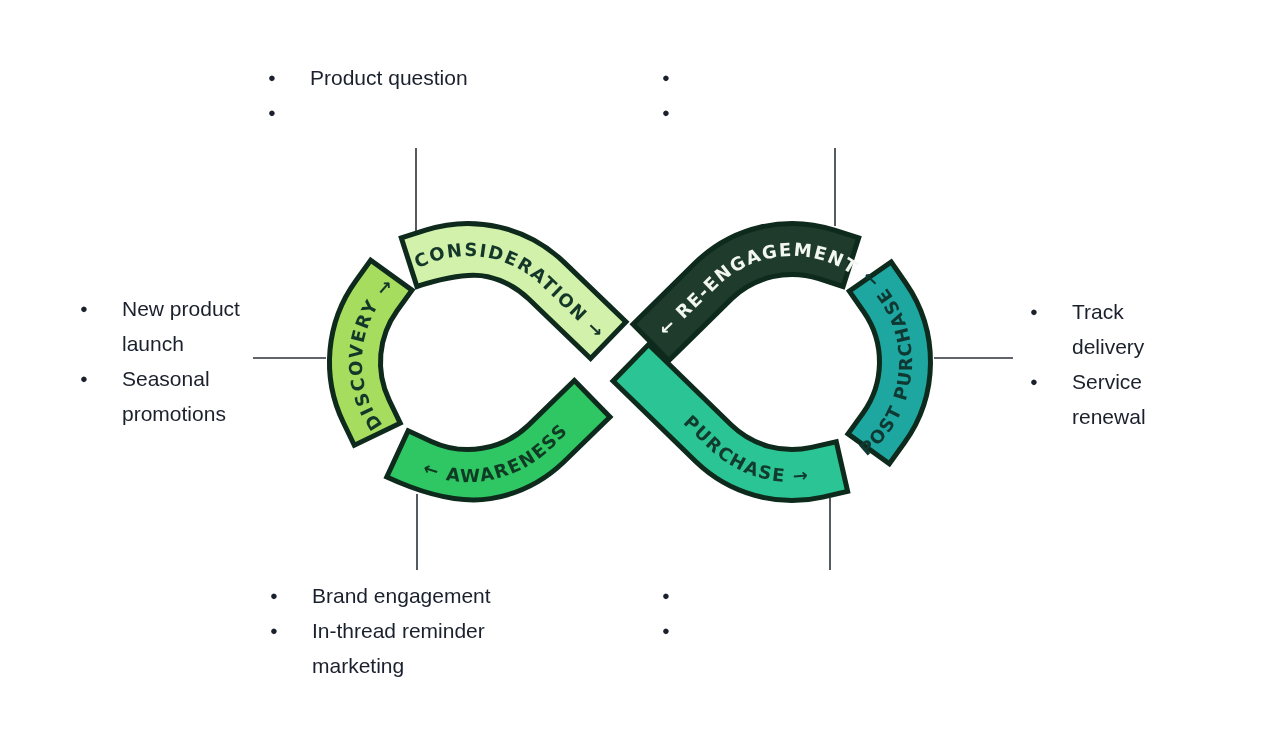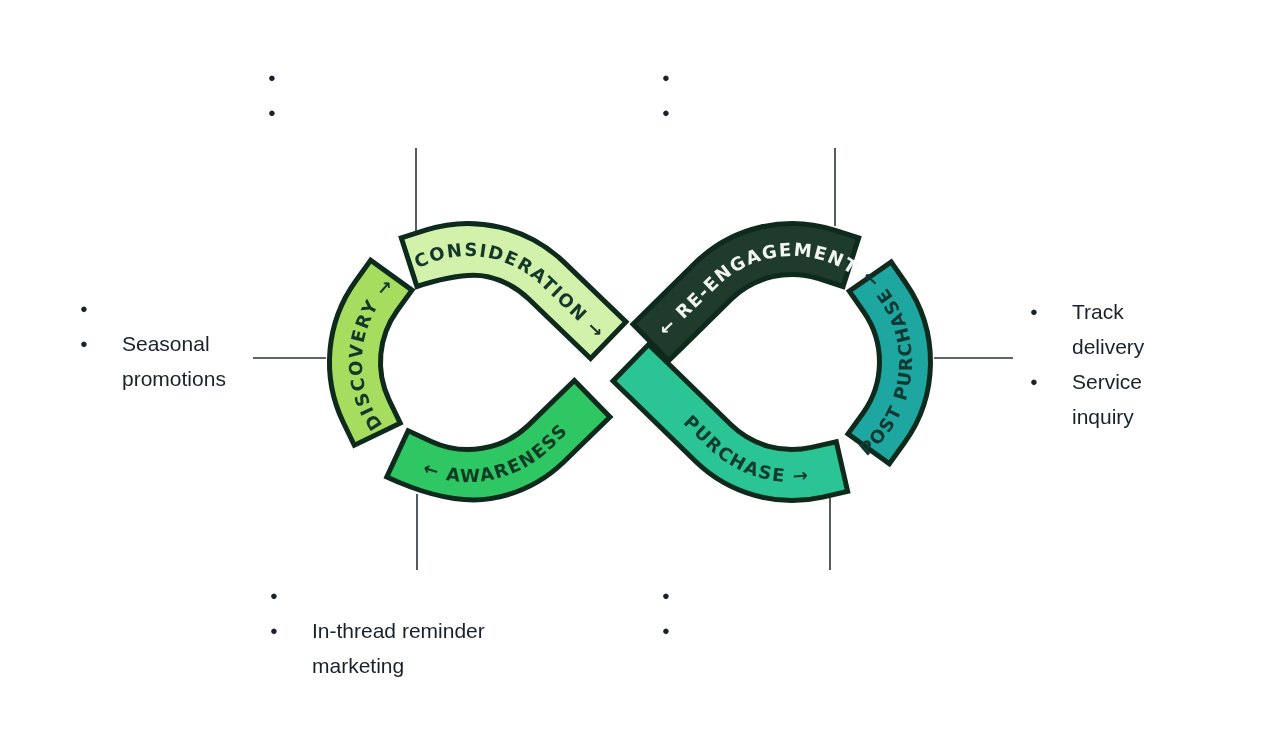--- a/index.html
+++ b/index.html
@@ -73,59 +73,62 @@
     <g>
       <path class="seg-outline" d="M 883.6 428.1 A 113 113 0 0 0 884.8 297.5" stroke="#0e2a1c"></path>
       <path class="seg-fill" d="M 883.6 428.1 A 113 113 0 0 0 884.8 297.5" stroke="#1ea7a0"></path>
       <text class="seg-label"><textPath href="#tp-postpurchase" startOffset="50%" text-anchor="middle" fill="#0f3833">POST PURCHASE →</textPath></text>
     </g>
   </svg>
 
   <div class="note" style="left:268px;top:60px;">
     <div class="item">
       <span class="bullet">●</span>
+      <span class="txt">Product question</span>
     </div>
     <div class="item">
       <span class="bullet">●</span>
     </div>
   </div>
 
   <div class="note" style="left:662px;top:60px;">
     <div class="item">
       <span class="bullet">●</span>
     </div>
     <div class="item">
       <span class="bullet">●</span>
     </div>
   </div>
 
   <div class="note" style="left:80px;top:291px;">
     <div class="item">
       <span class="bullet">●</span>
+      <span class="txt" style="width:140px;">New product launch</span>
     </div>
     <div class="item">
       <span class="bullet">●</span>
       <span class="txt" style="width:140px;">Seasonal promotions</span>
     </div>
   </div>
 
   <div class="note" style="left:1030px;top:294px;">
     <div class="item">
       <span class="bullet">●</span>
       <span class="txt" style="width:100px;">Track delivery</span>
     </div>
     <div class="item">
       <span class="bullet">●</span>
-      <span class="txt" style="width:100px;">Service inquiry</span>
+      <span class="txt" style="width:100px;">Service renewal</span>
     </div>
   </div>
 
   <div class="note" style="left:270px;top:578px;">
     <div class="item">
       <span class="bullet">●</span>
+      <span class="txt" style="width:230px;">Brand engagement</span>
     </div>
     <div class="item">
       <span class="bullet">●</span>
       <span class="txt" style="width:210px;">In-thread reminder marketing</span>
     </div>
   </div>
 
   <div class="note" style="left:662px;top:578px;">
     <div class="item">
       <span class="bullet">●</span>

